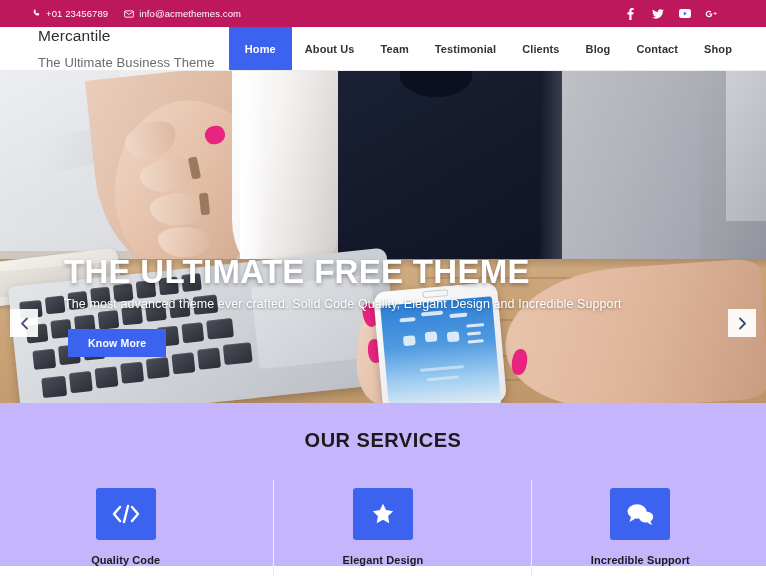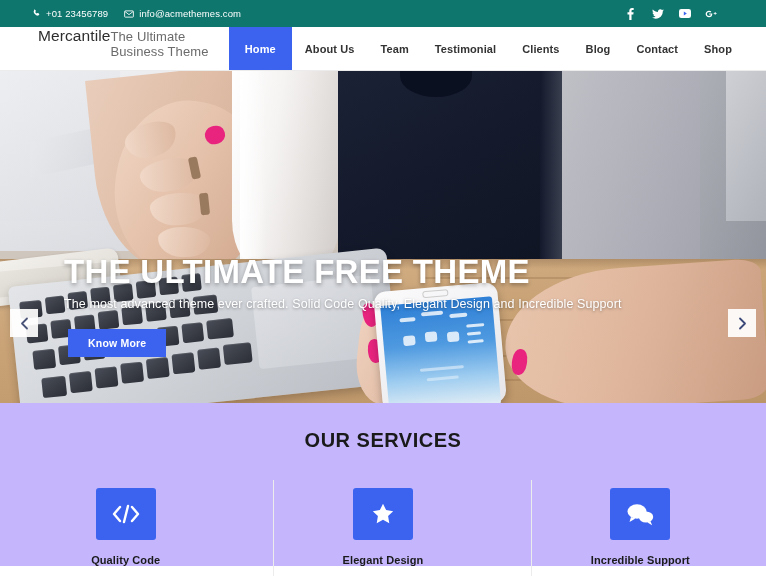--- a/index.html
+++ b/index.html
@@ -5,37 +5,37 @@
   * { margin:0; padding:0; box-sizing:border-box; }
   html,body{
     width:766px; height:576px;
     font-family:"Liberation Sans", sans-serif;
     background:#fff; overflow:hidden;
   }
   .page{ position:relative; width:766px; height:576px; background:#fff; }
 
   
   .topbar{
-    height:27px; background:#0f766e; display:flex; align-items:center;
+    height:27px; background:#be185d; display:flex; align-items:center;
     padding:0 18px; color:#fff;
   }
   .tb-left{ display:flex; align-items:center; gap:16px; margin-left:14px; }
   .tb-item{ display:flex; align-items:center; gap:5px; font-size:9.5px; letter-spacing:.1px; color:#fff; }
   .tb-item svg{ display:block; }
   .tb-right{ margin-left:auto; display:flex; align-items:center; gap:14px; margin-right:30px; }
   .soc{ width:13px; height:13px; display:flex; align-items:center; justify-content:center;
         color:#fff; font-size:10px; font-weight:bold; cursor:pointer; }
   .soc svg{ display:block; }
 
   
   .navbar{
     height:44px; background:#fff; display:flex; align-items:stretch;
     border-bottom:1px solid #ececec; position:relative;
   }
-  .brand{ padding-left:38px; display:flex; flex-direction:row; justify-content:space-between; }
+  .brand{ padding-left:38px; display:flex; flex-direction:column; justify-content:space-between; }
   .brand-title{ font-size:15.5px; color:#2d2d2d; font-weight:400; line-height:1.15; letter-spacing:.1px; }
   .brand-tag{ font-size:13px; color:#6b6b6b; margin-top:2px; letter-spacing:.1px; }
   .menu{ margin-left:auto; display:flex; align-items:stretch; }
   .menu-item{
     display:flex; align-items:center; padding:0 13px;
     font-size:11px; color:#333; font-weight:bold; letter-spacing:.1px; cursor:pointer;
     white-space:nowrap;
   }
   .menu-item.active{ background:#3b63f0; color:#fff; padding:0 16px; }
   .menu-item:last-child{ padding-right:34px; }

